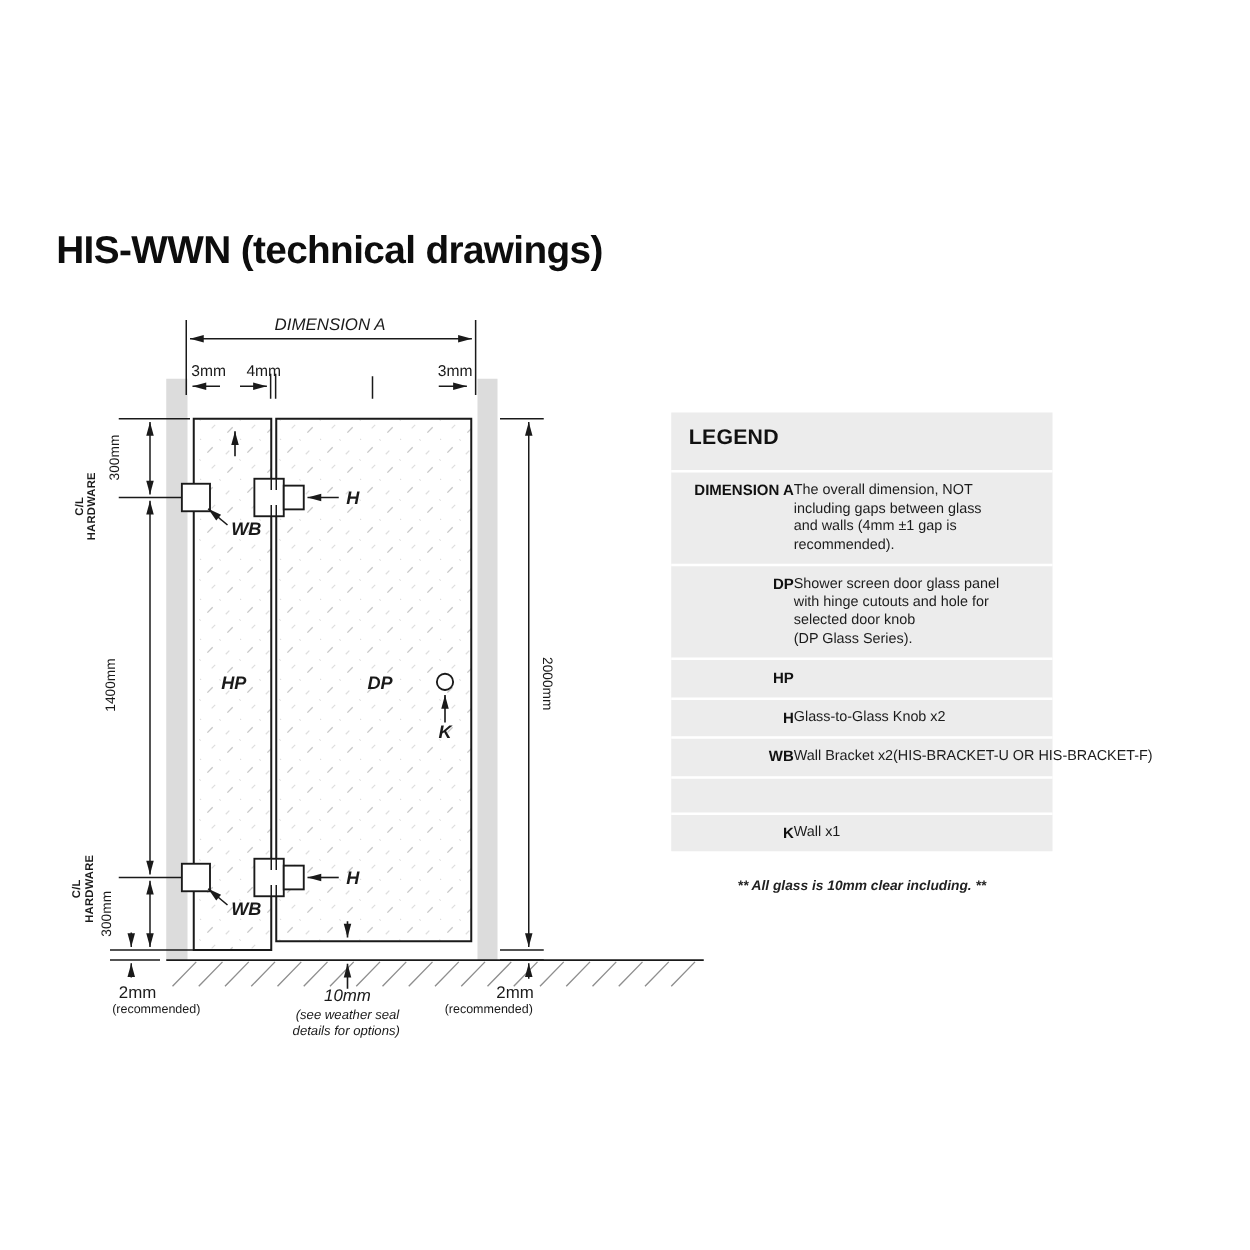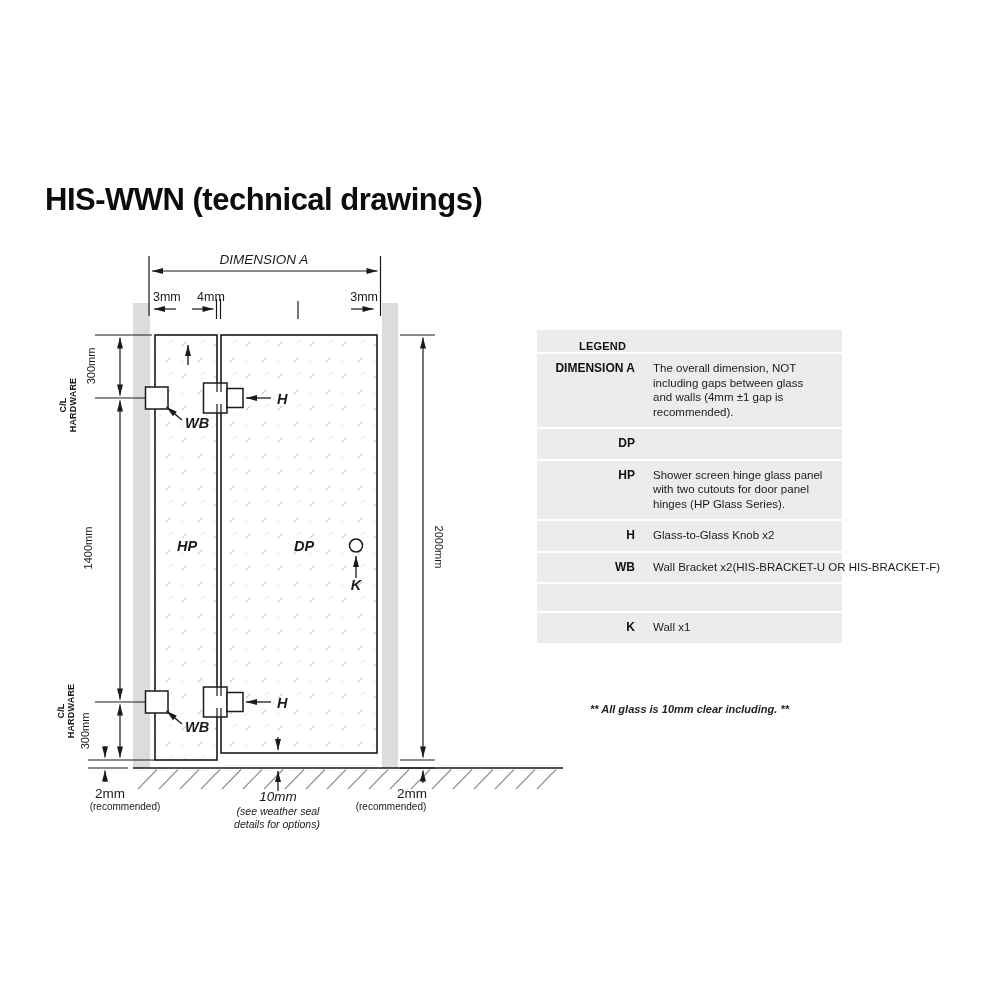--- a/index.html
+++ b/index.html
@@ -19,34 +19,34 @@
   .partlbl{font-style:italic;font-weight:bold;font-size:14.5px;}
   .rot{font-size:11px;}
   .clh{font-size:9px;font-weight:bold;letter-spacing:0.2px;}
 
   
   .legend{
     position:absolute;left:537px;top:330px;width:305px;
     background:#ececec;
   }
   .legend-header{
-    font-size:11px;font-weight:bold;letter-spacing:0.2px;
-    padding:10px 0 0 14px;color:#111;margin-left:28px;
+    font-size:17px;font-weight:bold;letter-spacing:0.2px;
+    padding:10px 0 16px 14px;color:#111;
   }
   .lrow{
     display:flex;align-items:flex-start;
     border-top:2px solid #ffffff;
     padding:7px 0 8px 0;
   }
   .lterm{
     width:98px;flex:0 0 98px;text-align:right;
     font-size:12px;font-weight:bold;line-height:14.5px;color:#111;
   }
   .ldesc{
-    margin-left:18px;width:195px;
+    width:195px;
     font-size:11.5px;line-height:14.5px;white-space:pre-line;color:#1c1c1c;
   }
   .ldesc.nowrap{white-space:nowrap;overflow:visible;text-align:right;}
   .lrow.empty{min-height:12px;}
   .legend-footnote{
     position:absolute;left:537px;top:703px;width:305px;
     text-align:center;font-size:11px;font-style:italic;font-weight:bold;color:#222;
   }
 </style>
 </head>
@@ -176,26 +176,27 @@
 
   <div class="lrow">
     <div class="lterm">DIMENSION A</div>
     <div class="ldesc">The overall dimension, NOT
 including gaps between glass
 and walls (4mm ±1 gap is
 recommended).</div>
   </div>
   <div class="lrow">
     <div class="lterm">DP</div>
+    <div class="ldesc">Shower screen door glass panel
+with hinge cutouts and hole for
+selected door knob
+(DP Glass Series).</div>
   </div>
   <div class="lrow">
     <div class="lterm">HP</div>
-    <div class="ldesc">Shower screen hinge glass panel
-with two cutouts for door panel
-hinges (HP Glass Series).</div>
   </div>
   <div class="lrow">
     <div class="lterm">H</div>
     <div class="ldesc">Glass-to-Glass Knob x2</div>
   </div>
   <div class="lrow">
     <div class="lterm">WB</div>
     <div class="ldesc nowrap">Wall Bracket x2(HIS-BRACKET-U OR HIS-BRACKET-F)</div>
   </div>
   <div class="lrow empty">

